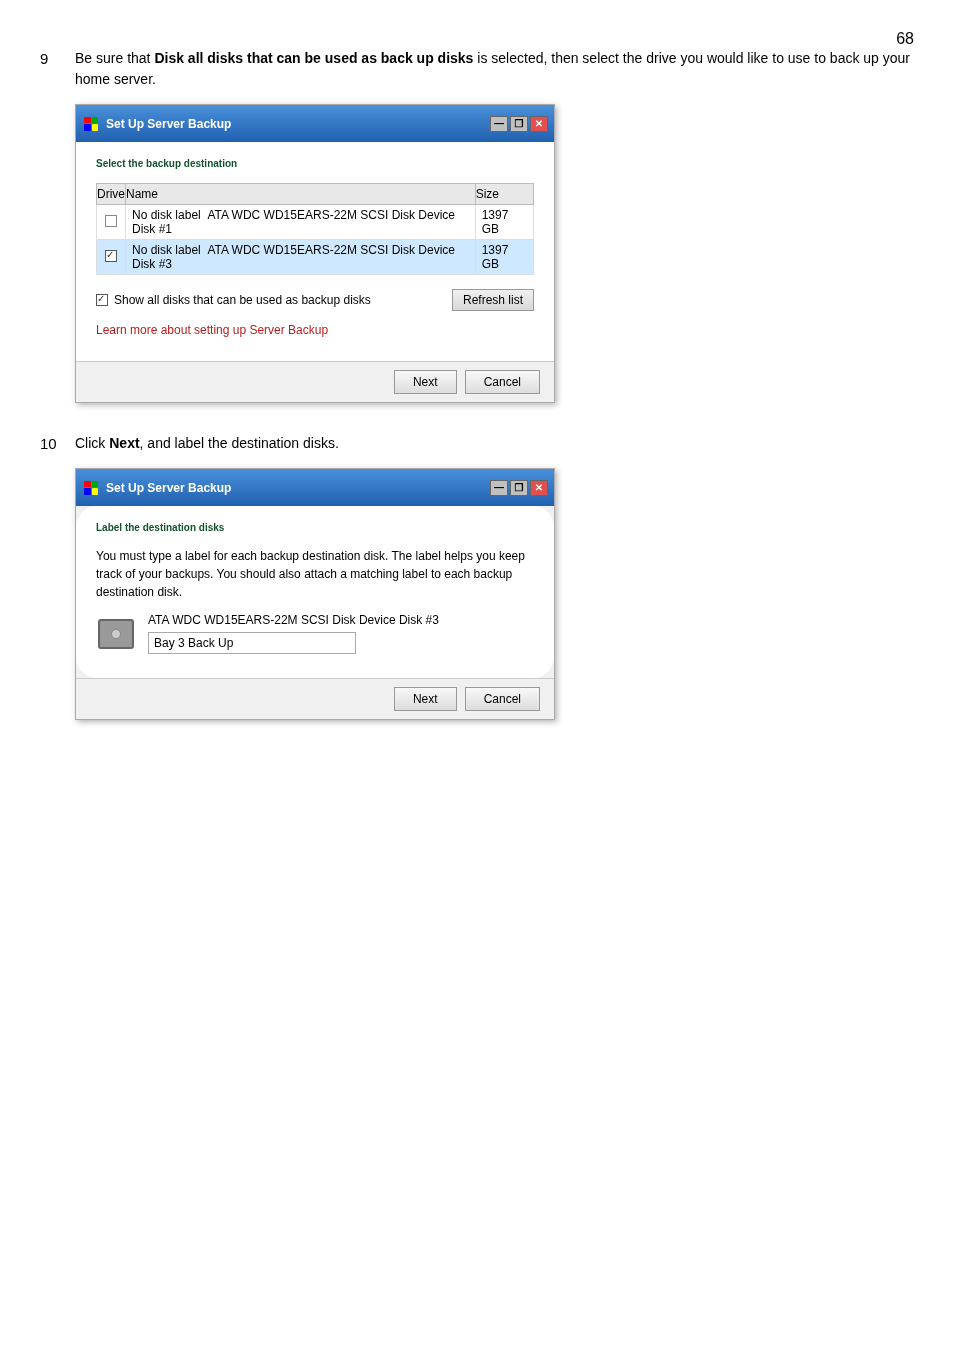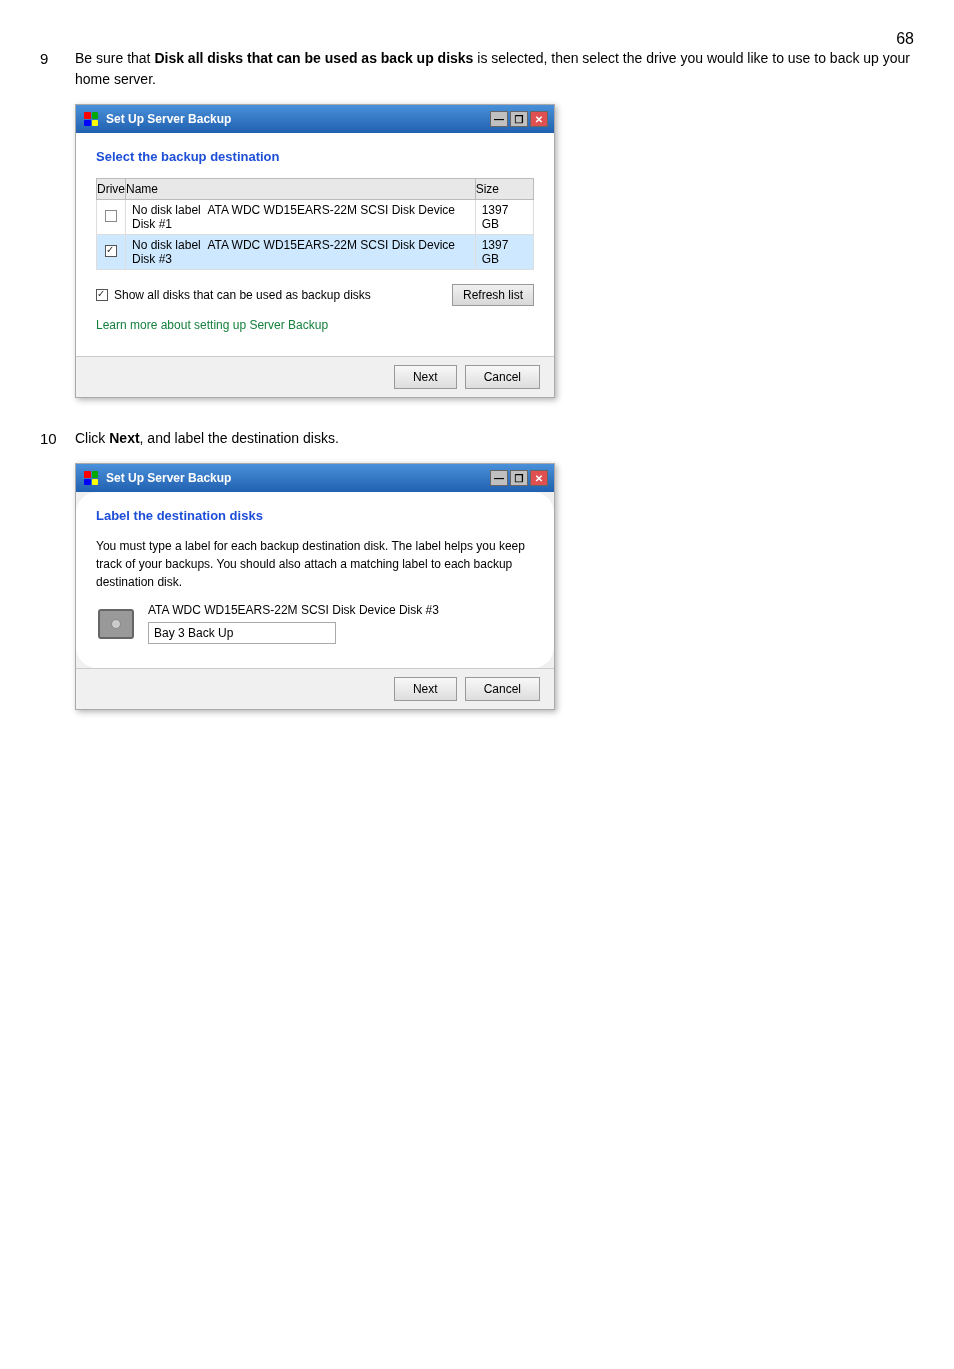--- a/index.html
+++ b/index.html
@@ -55,21 +55,21 @@
       box-shadow: 2px 2px 6px rgba(0,0,0,0.3);
       margin-left: 0;
     }
 
     .dialog-titlebar {
       background: linear-gradient(to bottom, #4a90d9 0%, #2060b0 100%);
       display: flex;
       align-items: center;
       justify-content: space-between;
       padding: 4px 6px;
-      height: 28px;
+      height: 37px;
     }
 
     .dialog-titlebar-left {
       display: flex;
       align-items: center;
       gap: 6px;
     }
 
     .dialog-icon {
       width: 18px;
@@ -119,24 +119,24 @@
     }
 
     .dialog-btn.close { background: #e05050; color: #fff; }
 
     .dialog-body {
       background: #fff;
       padding: 16px 20px 14px 20px;
     }
 
     .dialog-section-title {
-      font-size: 13px;
+      font-size: 10px;
       font-weight: bold;
       margin-bottom: 14px;
-      color: #1d4ed8;
+      color: #14532d;
     }
 
     
     .disk-table {
       width: 100%;
       border-collapse: collapse;
       font-size: 12px;
       margin-bottom: 14px;
     }
 
@@ -208,21 +208,21 @@
 
     .refresh-btn {
       background: linear-gradient(to bottom, #f0f0f0, #d8d8d8);
       border: 1px solid #999;
       padding: 3px 10px;
       font-size: 12px;
       cursor: pointer;
     }
 
     .learn-link {
-      color: #15803d;
+      color: #b91c1c;
       text-decoration: none;
       font-size: 12px;
       display: block;
       margin-bottom: 10px;
     }
 
     .dialog-footer {
       background: #f0f0f0;
       padding: 8px 14px;
       display: flex;
@@ -297,21 +297,21 @@
       flex: 1;
     }
 
     .disk-label-name {
       font-size: 12px;
       margin-bottom: 5px;
       color: #000;
     }
 
     .disk-label-input {
-      width: 188px;
+      width: 208px;
       border: 1px solid #aaa;
       padding: 3px 5px;
       font-size: 12px;
       background: #fff;
     }
   </style>
 </head>
 <body>
 
 <div class="page-number">68</div>

